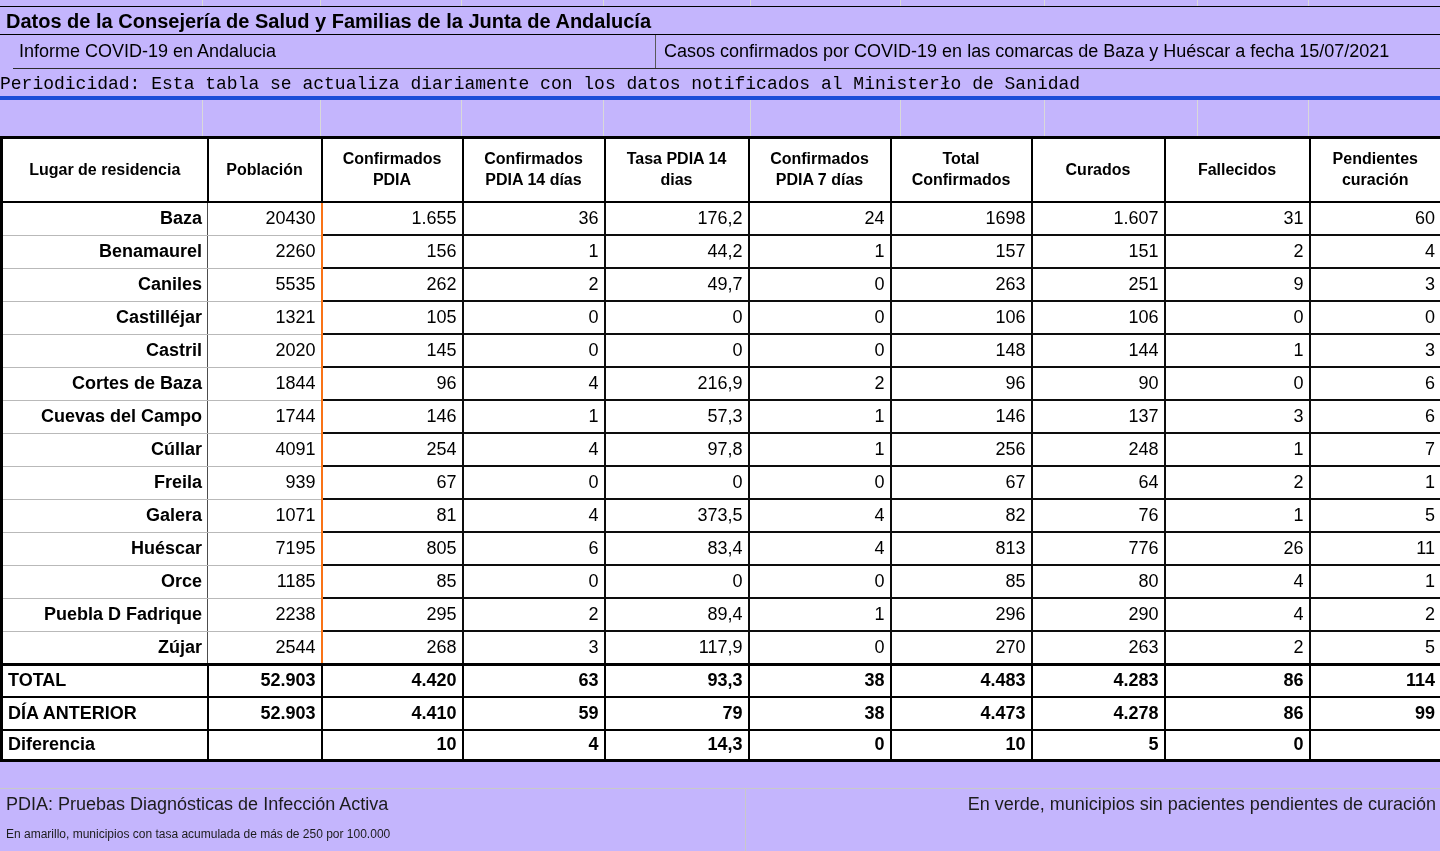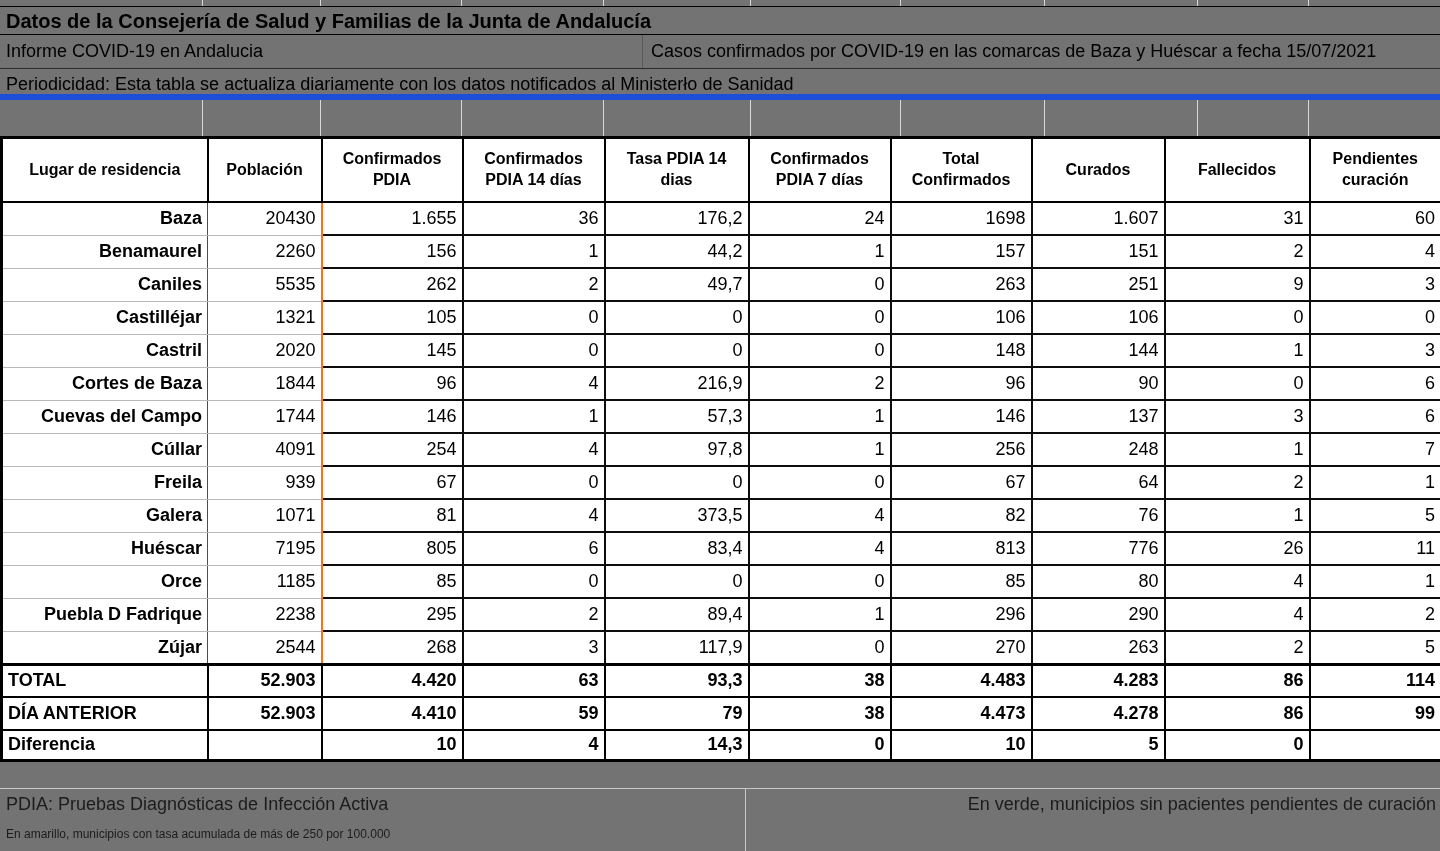--- a/index.html
+++ b/index.html
@@ -1,17 +1,17 @@
 <!DOCTYPE html>
 <html style="--hl-green: #a9d08d; --hl-yellow: #ffff00;"><head>
 <meta charset="utf-8">
 <style>
   html,body{margin:0;padding:0;background:#e9e9e9;}
   .sheet{
-    width:1440px;height:851px;position:relative;background:#737373;
+    width:1440px;height:851px;position:relative;background:#c4b5fd;
     font-family:"Liberation Sans", sans-serif;color:#000;overflow:hidden;
   }
   
   .gridstrip{
     background:
       linear-gradient(#d9d9d9,#d9d9d9) no-repeat 202px 0 / 1px 100%,
       linear-gradient(#d9d9d9,#d9d9d9) no-repeat 320px 0 / 1px 100%,
       linear-gradient(#d9d9d9,#d9d9d9) no-repeat 461px 0 / 1px 100%,
       linear-gradient(#d9d9d9,#d9d9d9) no-repeat 603px 0 / 1px 100%,
       linear-gradient(#d9d9d9,#d9d9d9) no-repeat 750px 0 / 1px 100%,
@@ -21,31 +21,31 @@
       linear-gradient(#d9d9d9,#d9d9d9) no-repeat 1308px 0 / 1px 100%;
   }
   .strip-top{height:6px;}
   .strip-gap{height:36px;}
   .strip-bottom{height:26px;}
 
   .title-row{
     height:29px;border-top:1px solid #000;border-bottom:1px solid #000;
     font-size:20px;font-weight:bold;line-height:29px;padding-left:6px;box-sizing:border-box;
   }
-  .subtitle-row{height:34px;display:flex;border-bottom:1px solid #2b2b2b;box-sizing:border-box;}
+  .subtitle-row{height:34px;display:flex;border-bottom:1px solid #2b2b2b;box-sizing:border-box;margin-left:13px;}
   .subtitle-left{
     width:643px;box-sizing:border-box;border-right:1px solid #595959;
     font-size:18px;line-height:33px;padding-left:6px;white-space:nowrap;overflow:hidden;
   }
   .subtitle-right{
     flex:1;font-size:18px;line-height:33px;padding-left:8px;white-space:nowrap;overflow:hidden;
   }
   .period-row{
-    height:31px;border-bottom:6px solid #1d4ed8;box-sizing:border-box;
-    font-size:18px;line-height:30px;padding-left:6px;white-space:nowrap;overflow:hidden;
+    height:31px;border-bottom:4px solid #1d4ed8;box-sizing:border-box;
+    font-size:18px;line-height:30px;white-space:nowrap;overflow:hidden;font-family:Liberation Mono, monospace;
   }
 
   table.covid{
     width:1440px;border-collapse:collapse;table-layout:fixed;
     border:3px solid #000;
   }
   table.covid th{
     border:2px solid #000;font-size:16px;font-weight:bold;text-align:center;
     height:62px;line-height:1.3;padding:0 2px;background:#fff;
   }

